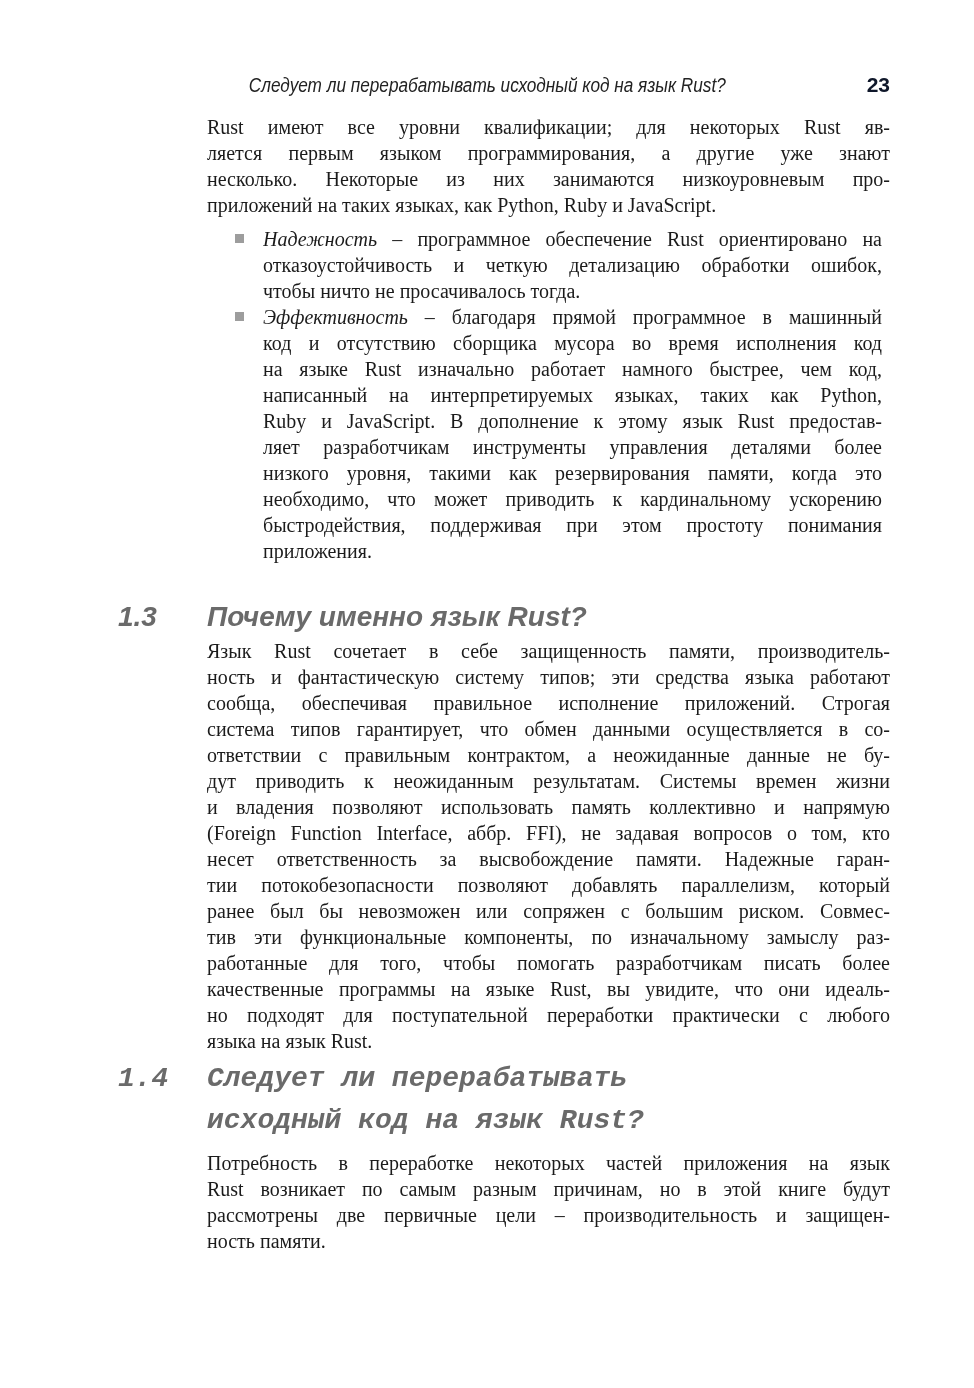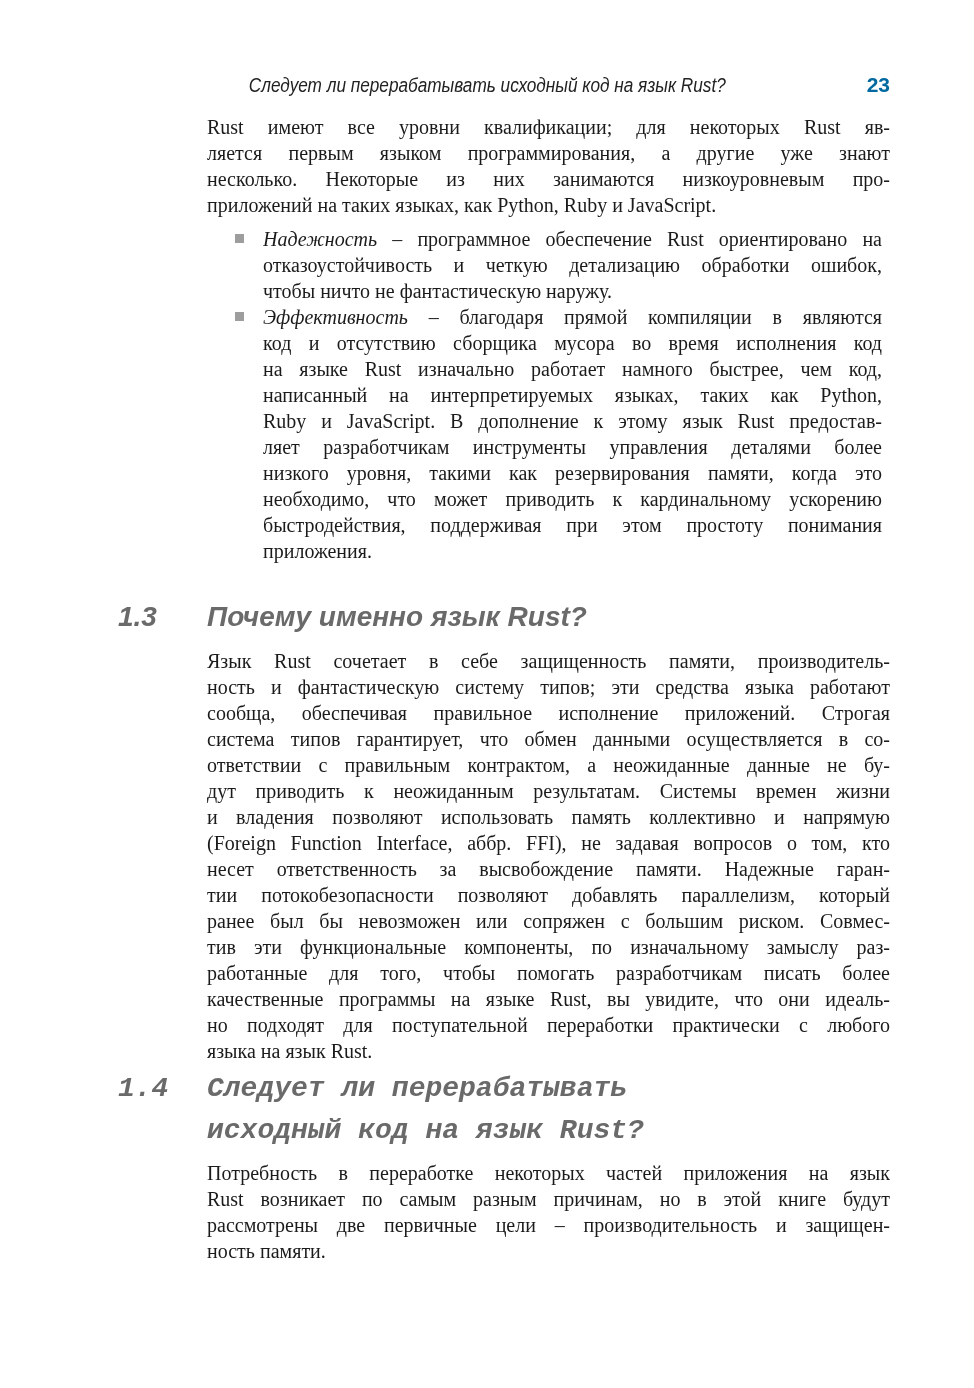--- a/index.html
+++ b/index.html
@@ -33,21 +33,21 @@
     white-space: nowrap;
   }
   .page-number {
     position: absolute;
     top: 72px;
     right: 84px;
     font-family: "Liberation Sans", "DejaVu Sans", sans-serif;
     font-weight: bold;
     font-size: 21px;
     line-height: 26px;
-    color: #0369a1;
+    color: #0f172a;
   }
 
   
   .content {
     position: absolute;
     top: 114px;
     left: 207px;
     width: 683px;
   }
 
@@ -87,21 +87,21 @@
     font-size: 28px;
     line-height: 42px;
   }
   .heading-number {
     position: absolute;
     left: -89px;
     top: 0;
   }
   .h13 { margin-top: 32px; }
   .h14 { margin-top: 4px; font-family: Liberation Mono, monospace; }
-  .p13 { margin-top: 10px; }
+  .p13 { }
   .p14 { margin-top: 8px; }
 </style>
 </head>
 <body>
 
 <div class="page">
 
   <div class="running-head">
     <span class="condensed">Следует ли перерабатывать исходный код на язык Rust?</span>
   </div>
@@ -116,27 +116,27 @@
         <div class="line">приложений на таких языках, как Python, Ruby и JavaScript.</div>
       </div>
 
     <div class="bullet-list">
 
       <div class="bullet-item">
         <span class="bullet-marker"></span>
         <div class="line just"><span class="term">Надежность</span><span> – программное обеспечение Rust ориентировано на</span></div>
         <div>
             <div class="line just">отказоустойчивость и четкую детализацию обработки ошибок,</div>
-            <div class="line">чтобы ничто не фантастическую наружу.</div>
+            <div class="line">чтобы ничто не просачивалось тогда.</div>
           </div>
       </div>
 
       <div class="bullet-item">
         <span class="bullet-marker"></span>
-        <div class="line just"><span class="term">Эффективность</span><span> – благодаря прямой компиляции в являются</span></div>
+        <div class="line just"><span class="term">Эффективность</span><span> – благодаря прямой программное в машинный</span></div>
         <div>
             <div class="line just">код и отсутствию сборщика мусора во время исполнения код</div>
             <div class="line just">на языке Rust изначально работает намного быстрее, чем код,</div>
             <div class="line just">написанный на интерпретируемых языках, таких как Python,</div>
             <div class="line just">Ruby и JavaScript. В дополнение к этому язык Rust предостав-</div>
             <div class="line just">ляет разработчикам инструменты управления деталями более</div>
             <div class="line just">низкого уровня, такими как резервирования памяти, когда это</div>
             <div class="line just">необходимо, что может приводить к кардинальному ускорению</div>
             <div class="line just">быстродействия, поддерживая при этом простоту понимания</div>
             <div class="line">приложения.</div>

